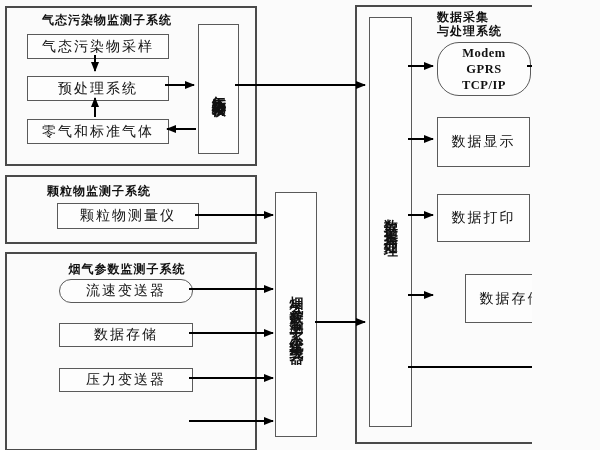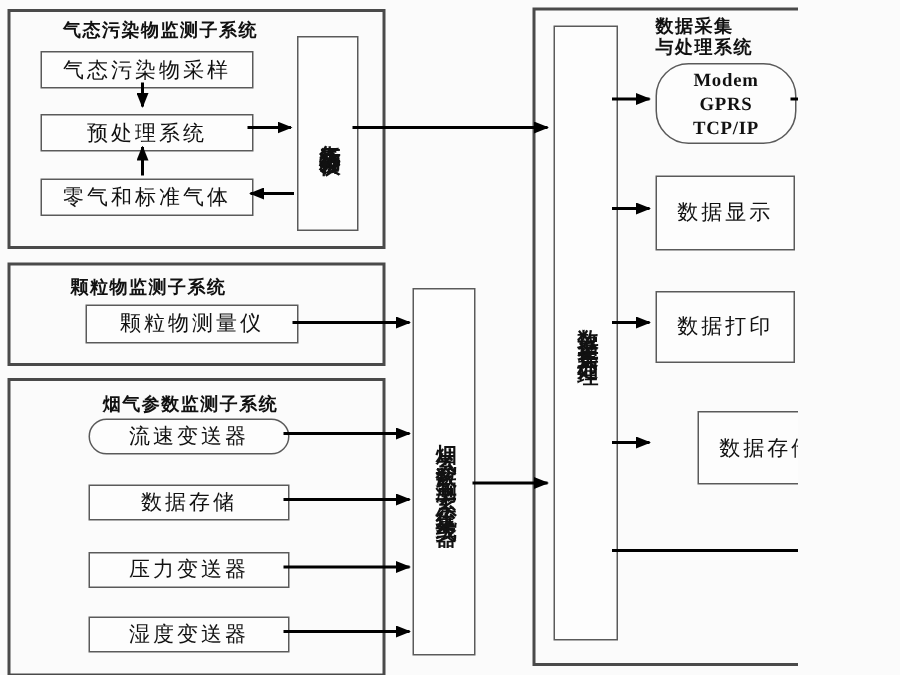--- a/index.html
+++ b/index.html
@@ -74,23 +74,20 @@
     <div class="group-label" style="left:40px;top:7px;width:160px;">烟气参数监测子系统</div>
     <div class="box" style="left:52px;top:25px;width:132px;height:22px;border-radius:12px;">
       <span>流速变送器</span>
     </div>
     <div class="box" style="left:52px;top:69px;width:132px;height:22px;">
       <span>数据存储</span>
     </div>
     <div class="box" style="left:52px;top:114px;width:132px;height:22px;">
       <span>压力变送器</span>
     </div>
-    <div class="box" style="left:52px;top:157px;width:132px;height:22px;">
-      <span>湿度变送器</span>
-    </div>
   </div>
 
   <div class="vbox ls5" style="left:275px;top:192px;width:40px;height:243px;">
     <span>烟气参数监测子系统集线器</span>
   </div>
 
   <div class="group" style="left:355px;top:5px;width:183px;height:435px;">
     <div class="dacq-label">
       <div>数据采集</div>
       <div>与处理系统</div>

